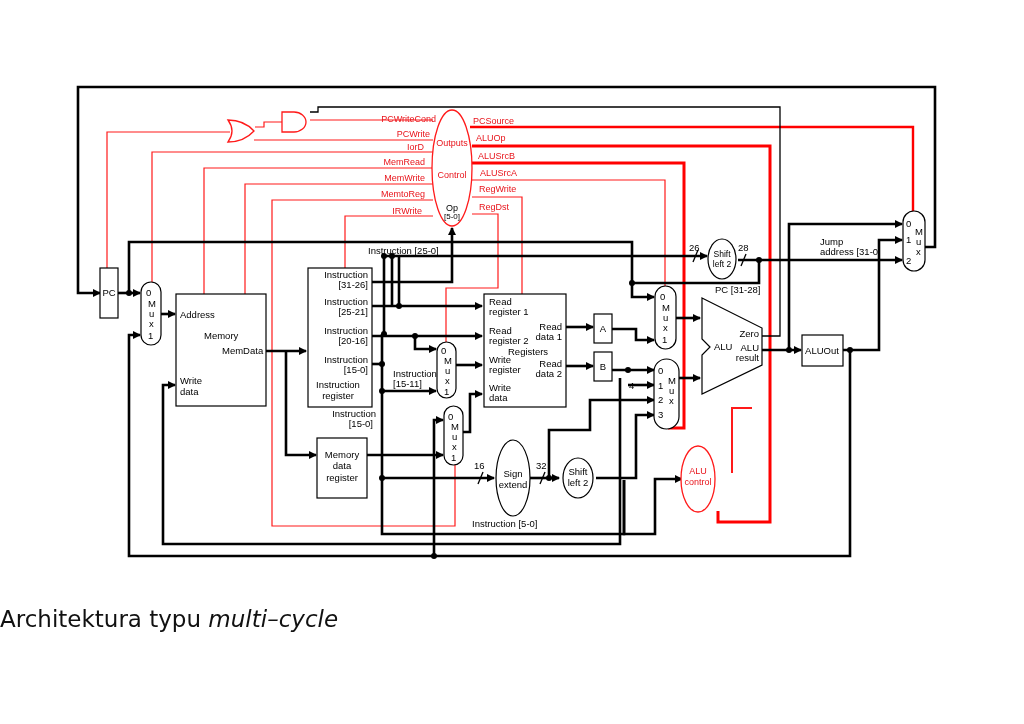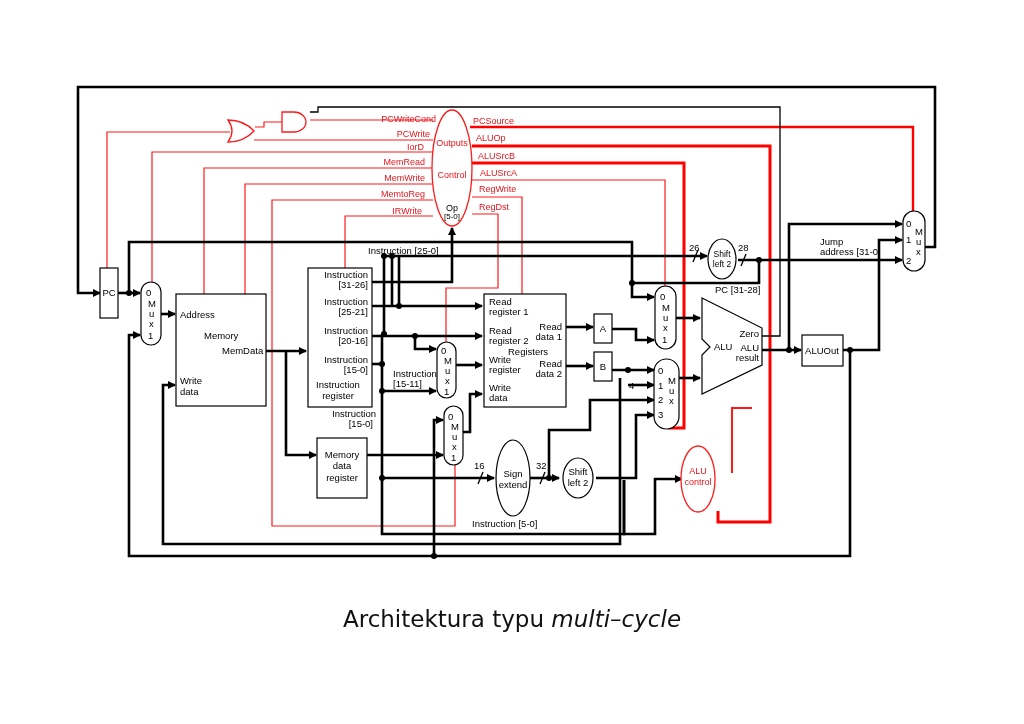--- a/index.html
+++ b/index.html
@@ -7,21 +7,21 @@
   #diagram { position: absolute; left: 0; top: 0; }
   svg text { font-family: "Liberation Sans", sans-serif; }
   .lbl { font-size: 9.5px; fill: #000; }
   .rlbl { font-size: 9px; fill: #e8141b; }
   .blk { fill: #fff; stroke: #000; stroke-width: 1.2; }
   .bus { stroke: #000; stroke-width: 2.6; fill: none; }
   .wire { stroke: #000; stroke-width: 1.3; fill: none; }
   .ctl { stroke: #ff1a1a; stroke-width: 1.2; fill: none; }
   .ctlb { stroke: #ff0000; stroke-width: 3; fill: none; }
   .dot { fill: #000; }
-  #caption { position: absolute; left: 0; top: 606px; width: 1024px; text-align: center; font-family: "DejaVu Sans", sans-serif; font-size: 23px; color: #111; }
+  #caption { position: absolute; left: 0; top: 606px; width: 1024px; text-align: left; font-family: "DejaVu Sans", sans-serif; font-size: 23px; color: #111; }
   #caption em { font-style: italic; }
 </style>
 </head>
 <body>
 
 <svg id="diagram" width="1024" height="724" viewBox="0 0 1024 724" xmlns="http://www.w3.org/2000/svg">
   <defs>
     <marker id="arr" markerWidth="8" markerHeight="8" refX="7" refY="4" orient="auto" markerUnits="userSpaceOnUse">
       <path d="M0,0 L8,4 L0,8 z" fill="#000"></path>
     </marker>

